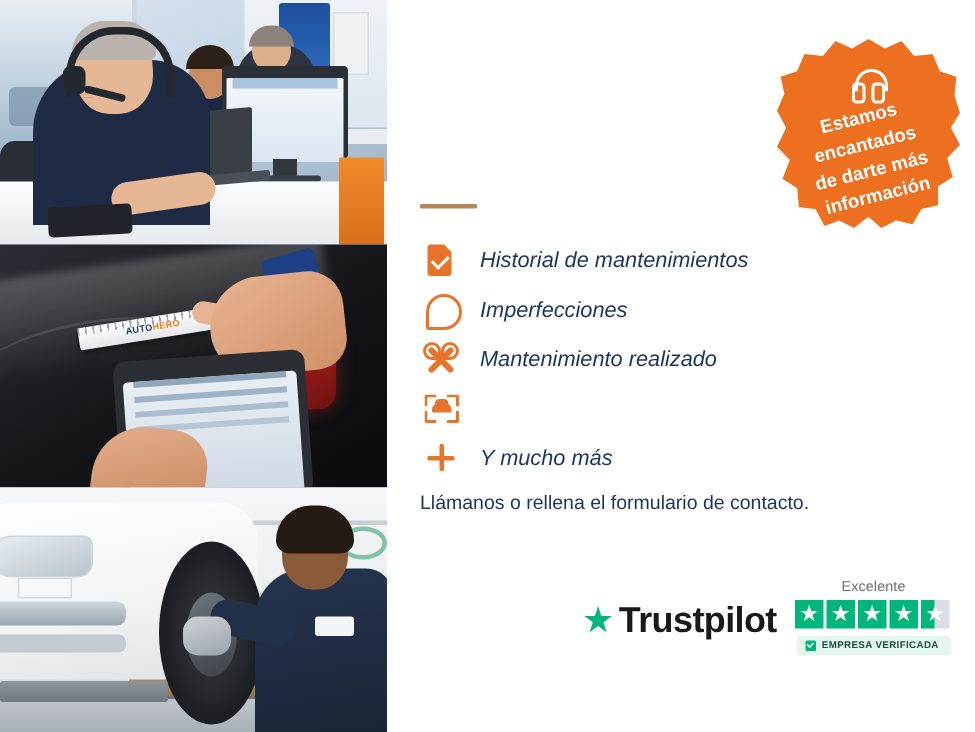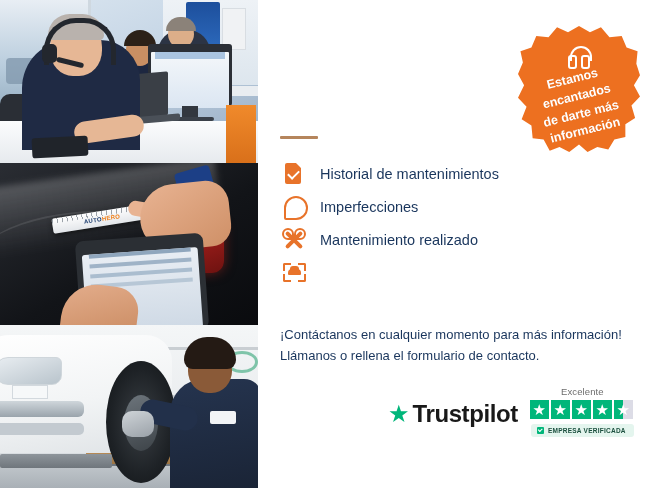--- a/index.html
+++ b/index.html
@@ -380,20 +380,21 @@
     position: absolute;
     left: 22px;
     top: 158px;
     width: 330px;
   }
   .feature {
     display: flex;
     align-items: center;
     height: 32px;
     margin-bottom: 1px;
+    font-style: italic;
   }
   .feature .ic {
     width: 30px;
     min-width: 30px;
     height: 26px;
     position: relative;
     margin-right: 10px;
   }
   .feature .label {
     color: #19355c;
@@ -677,25 +678,30 @@
           <div class="ic-scan">
             <i class="tl"></i>
               <i class="tr"></i>
               <i class="bl"></i>
               <i class="br"></i>
             <div class="car-g"></div>
           </div>
         </div>
       </div>
 
+      <div class="feature">
+        <div class="ic">
+          <div class="ic-plus"></div>
+        </div>
+        <div class="label">Y mucho más</div>
+      </div>
 
     </div>
 
     <div class="contact">
-      <div>¡Contáctanos en cualquier momento para más información!</div>
       <div>Llámanos o rellena el formulario de contacto.</div>
     </div>
 
     <div class="trustpilot">
       <div class="tp-logo">
         <span class="tp-star-glyph">★</span>
         <span class="tp-word">Trustpilot</span>
       </div>
       <div class="tp-right">
         <div class="tp-excelente">Excelente</div>

